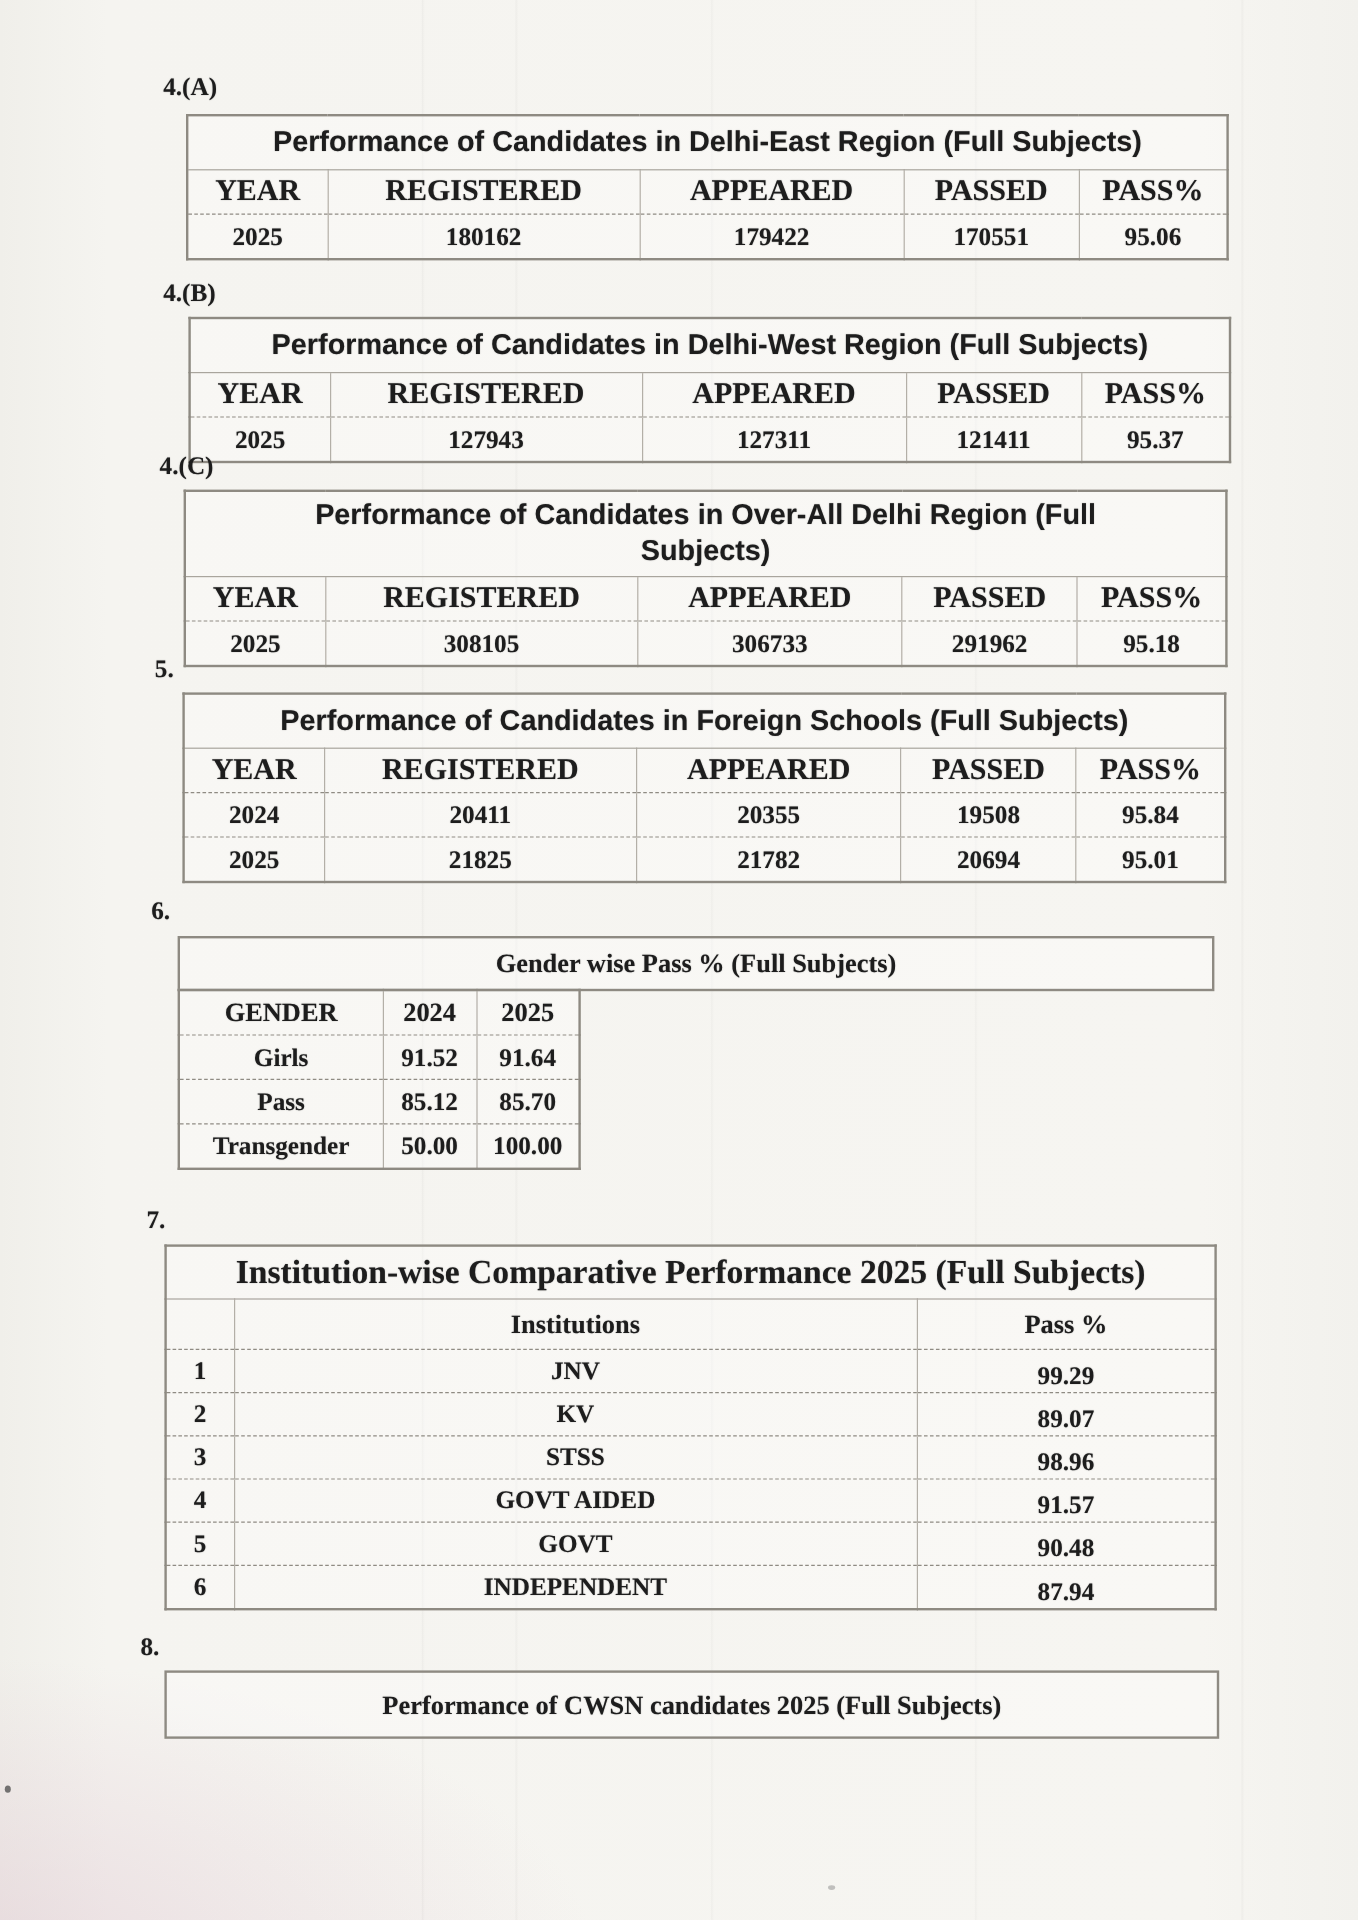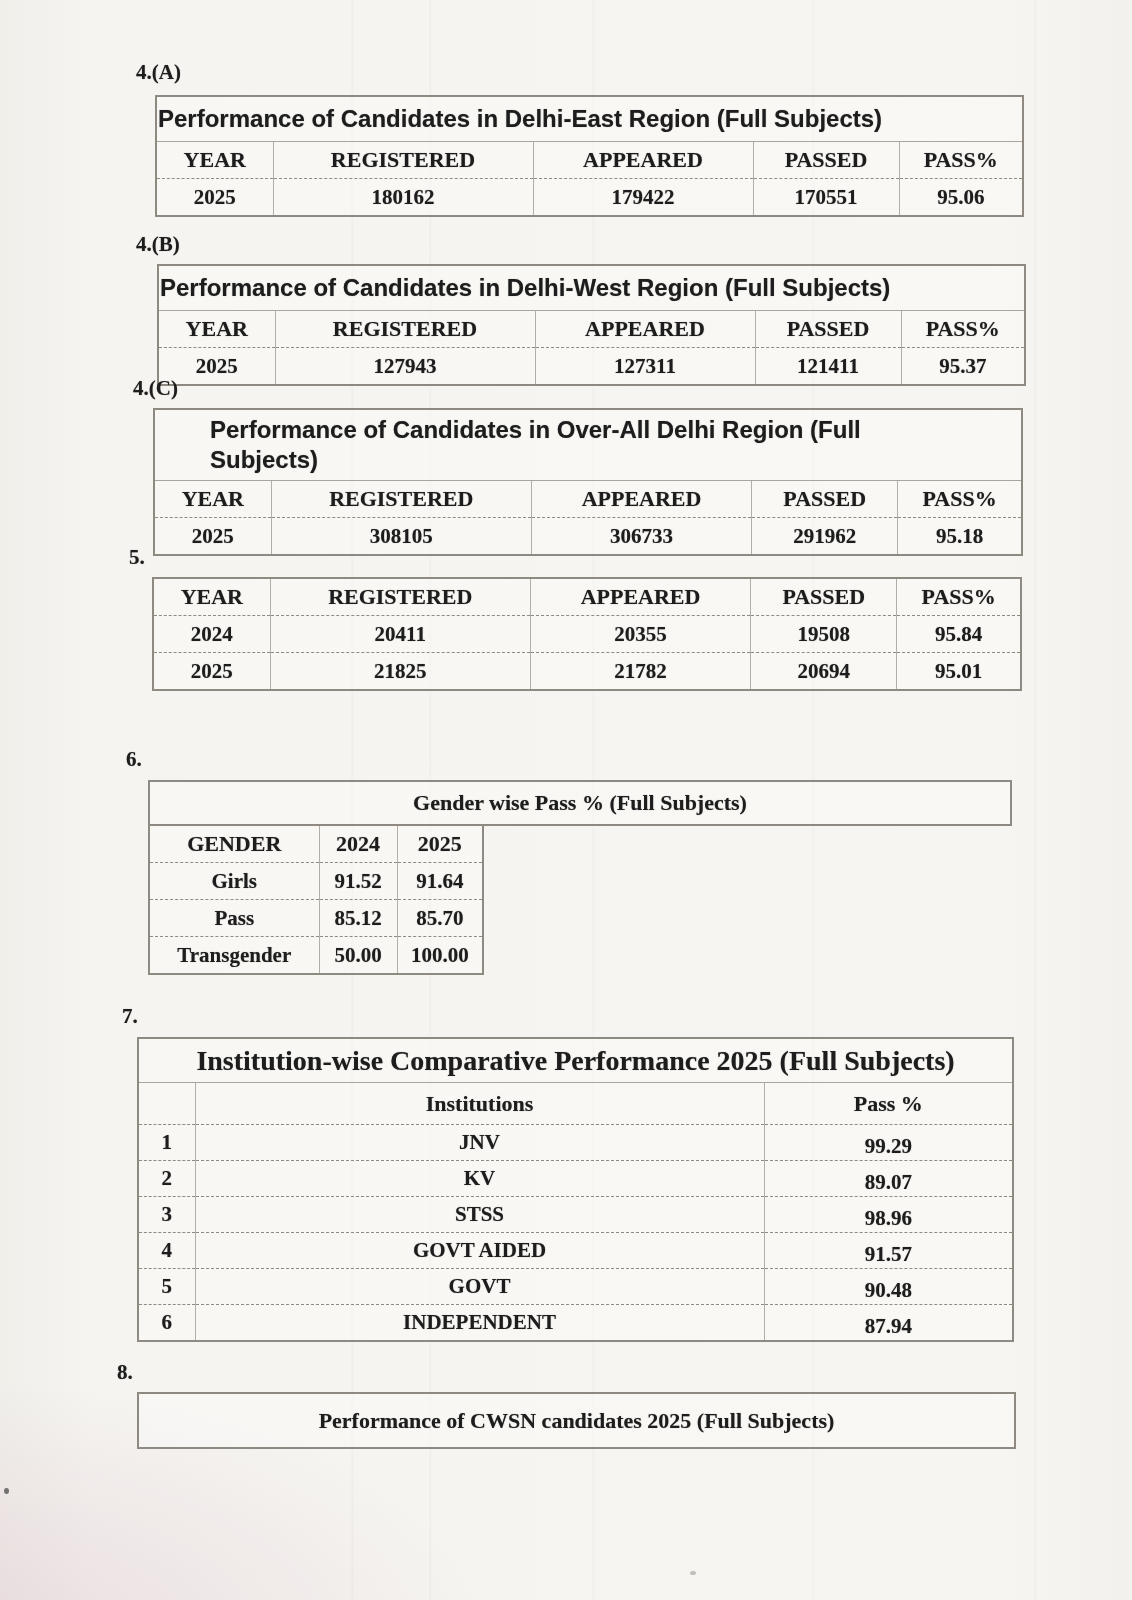--- a/index.html
+++ b/index.html
@@ -32,29 +32,29 @@
   table.rt{
     position:absolute;border-collapse:collapse;table-layout:fixed;
     border:2px solid #8e8a82;background:rgba(255,255,255,0.30);
   }
   table.rt col.c0{width:117px}
   table.rt col.c1{width:260px}
   table.rt col.c2{width:220px}
   table.rt col.c3{width:146px}
   table.rt col.c4{width:124px}
   td.rt-title{
-    height:42px;text-align:left;vertical-align:middle;
+    height:42px;text-align:center;vertical-align:middle;
     font-family:"Liberation Sans",sans-serif;font-weight:bold;font-size:24px;
     border:1px solid #a9a59d;
     margin-top:48px;
   }
   td.rt-title.two-line{height:70px;padding:0 55px;line-height:1.25;}
   tr.rt-head td{
     height:34px;text-align:center;vertical-align:middle;
-    font-family:"Liberation Serif",serif;font-weight:bold;font-size:22px;
+    font-family:"Liberation Serif",serif;font-weight:bold;font-size:25px;
     border-left:1px solid #b3afa7;border-right:1px solid #b3afa7;
     border-top:1px dashed #8f8b83;border-bottom:1px dashed #8f8b83;
   }
   tr.rt-data td{
     height:34px;text-align:center;vertical-align:middle;
     font-family:"Liberation Serif",serif;font-weight:bold;font-size:21px;
     border-left:1px solid #b3afa7;border-right:1px solid #b3afa7;
     border-top:1px dashed #8f8b83;border-bottom:1px dashed #8f8b83;
   }
   
@@ -220,20 +220,23 @@
   <div class="sec-label" style="left:129px;top:545px">5.</div>
   <table class="rt" style="left:152px;top:577px;width:870px">
     <colgroup>
         <col class="c0">
         <col class="c1">
         <col class="c2">
         <col class="c3">
         <col class="c4">
       </colgroup>
     <tbody>
+      <tr>
+          <td class="rt-title" colspan="5">Performance of Candidates in Foreign Schools (Full Subjects)</td>
+        </tr>
       <tr class="rt-head">
         <td>YEAR</td>
         <td>REGISTERED</td>
         <td>APPEARED</td>
         <td>PASSED</td>
         <td>PASS%</td>
       </tr>
       <tr class="rt-data">
         <td>2024</td>
         <td>20411</td>

